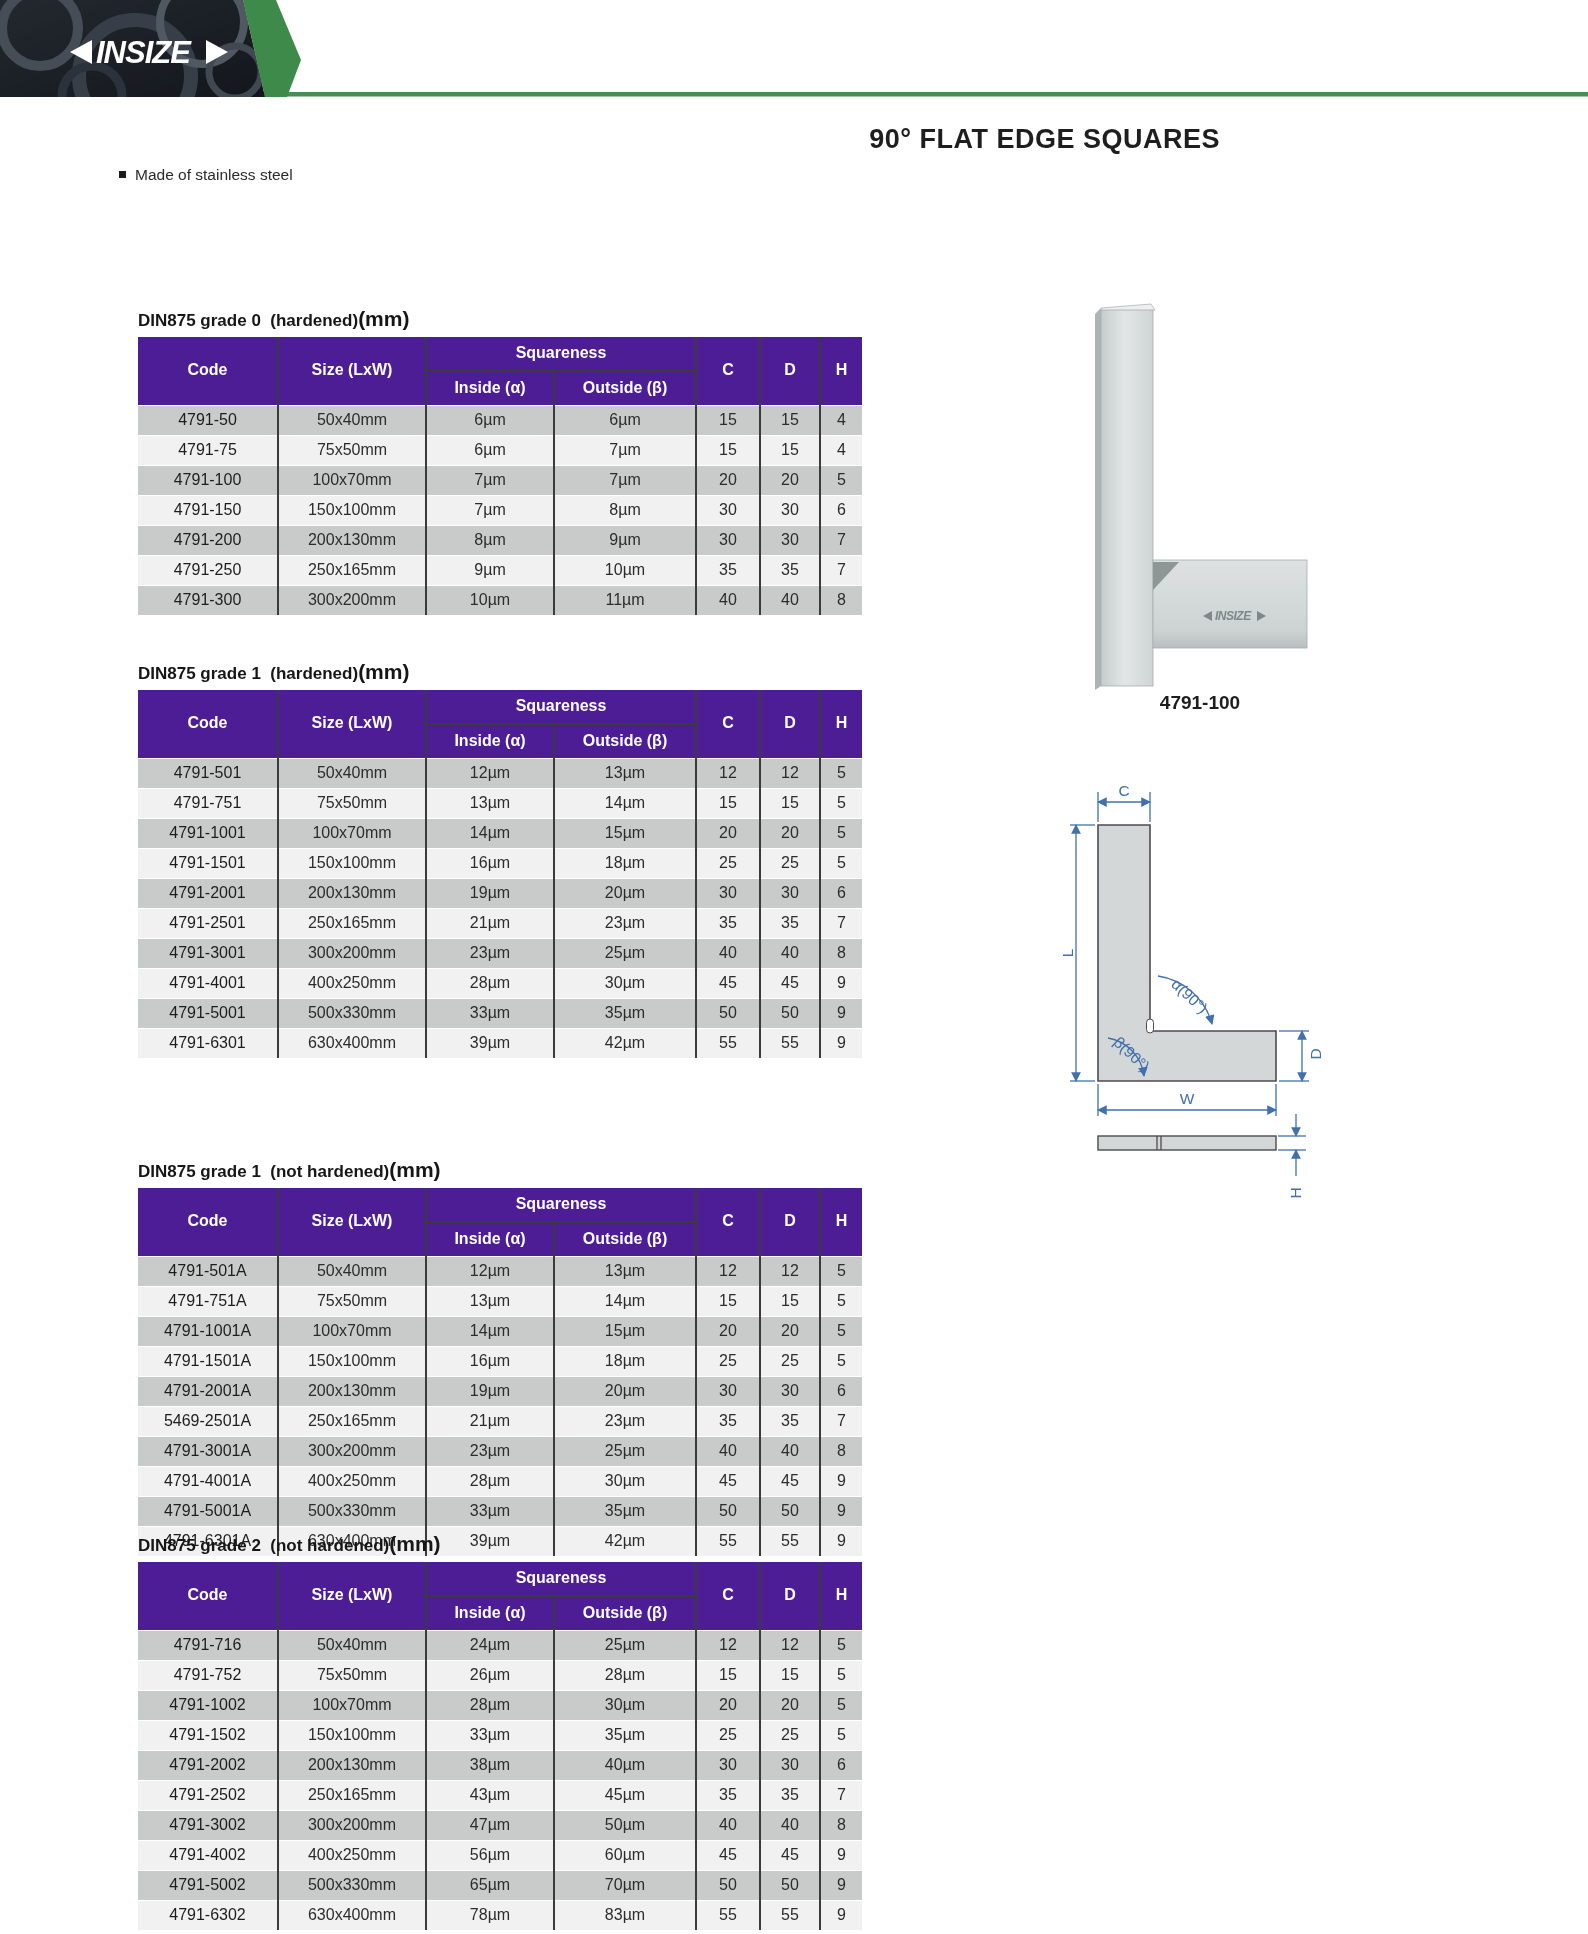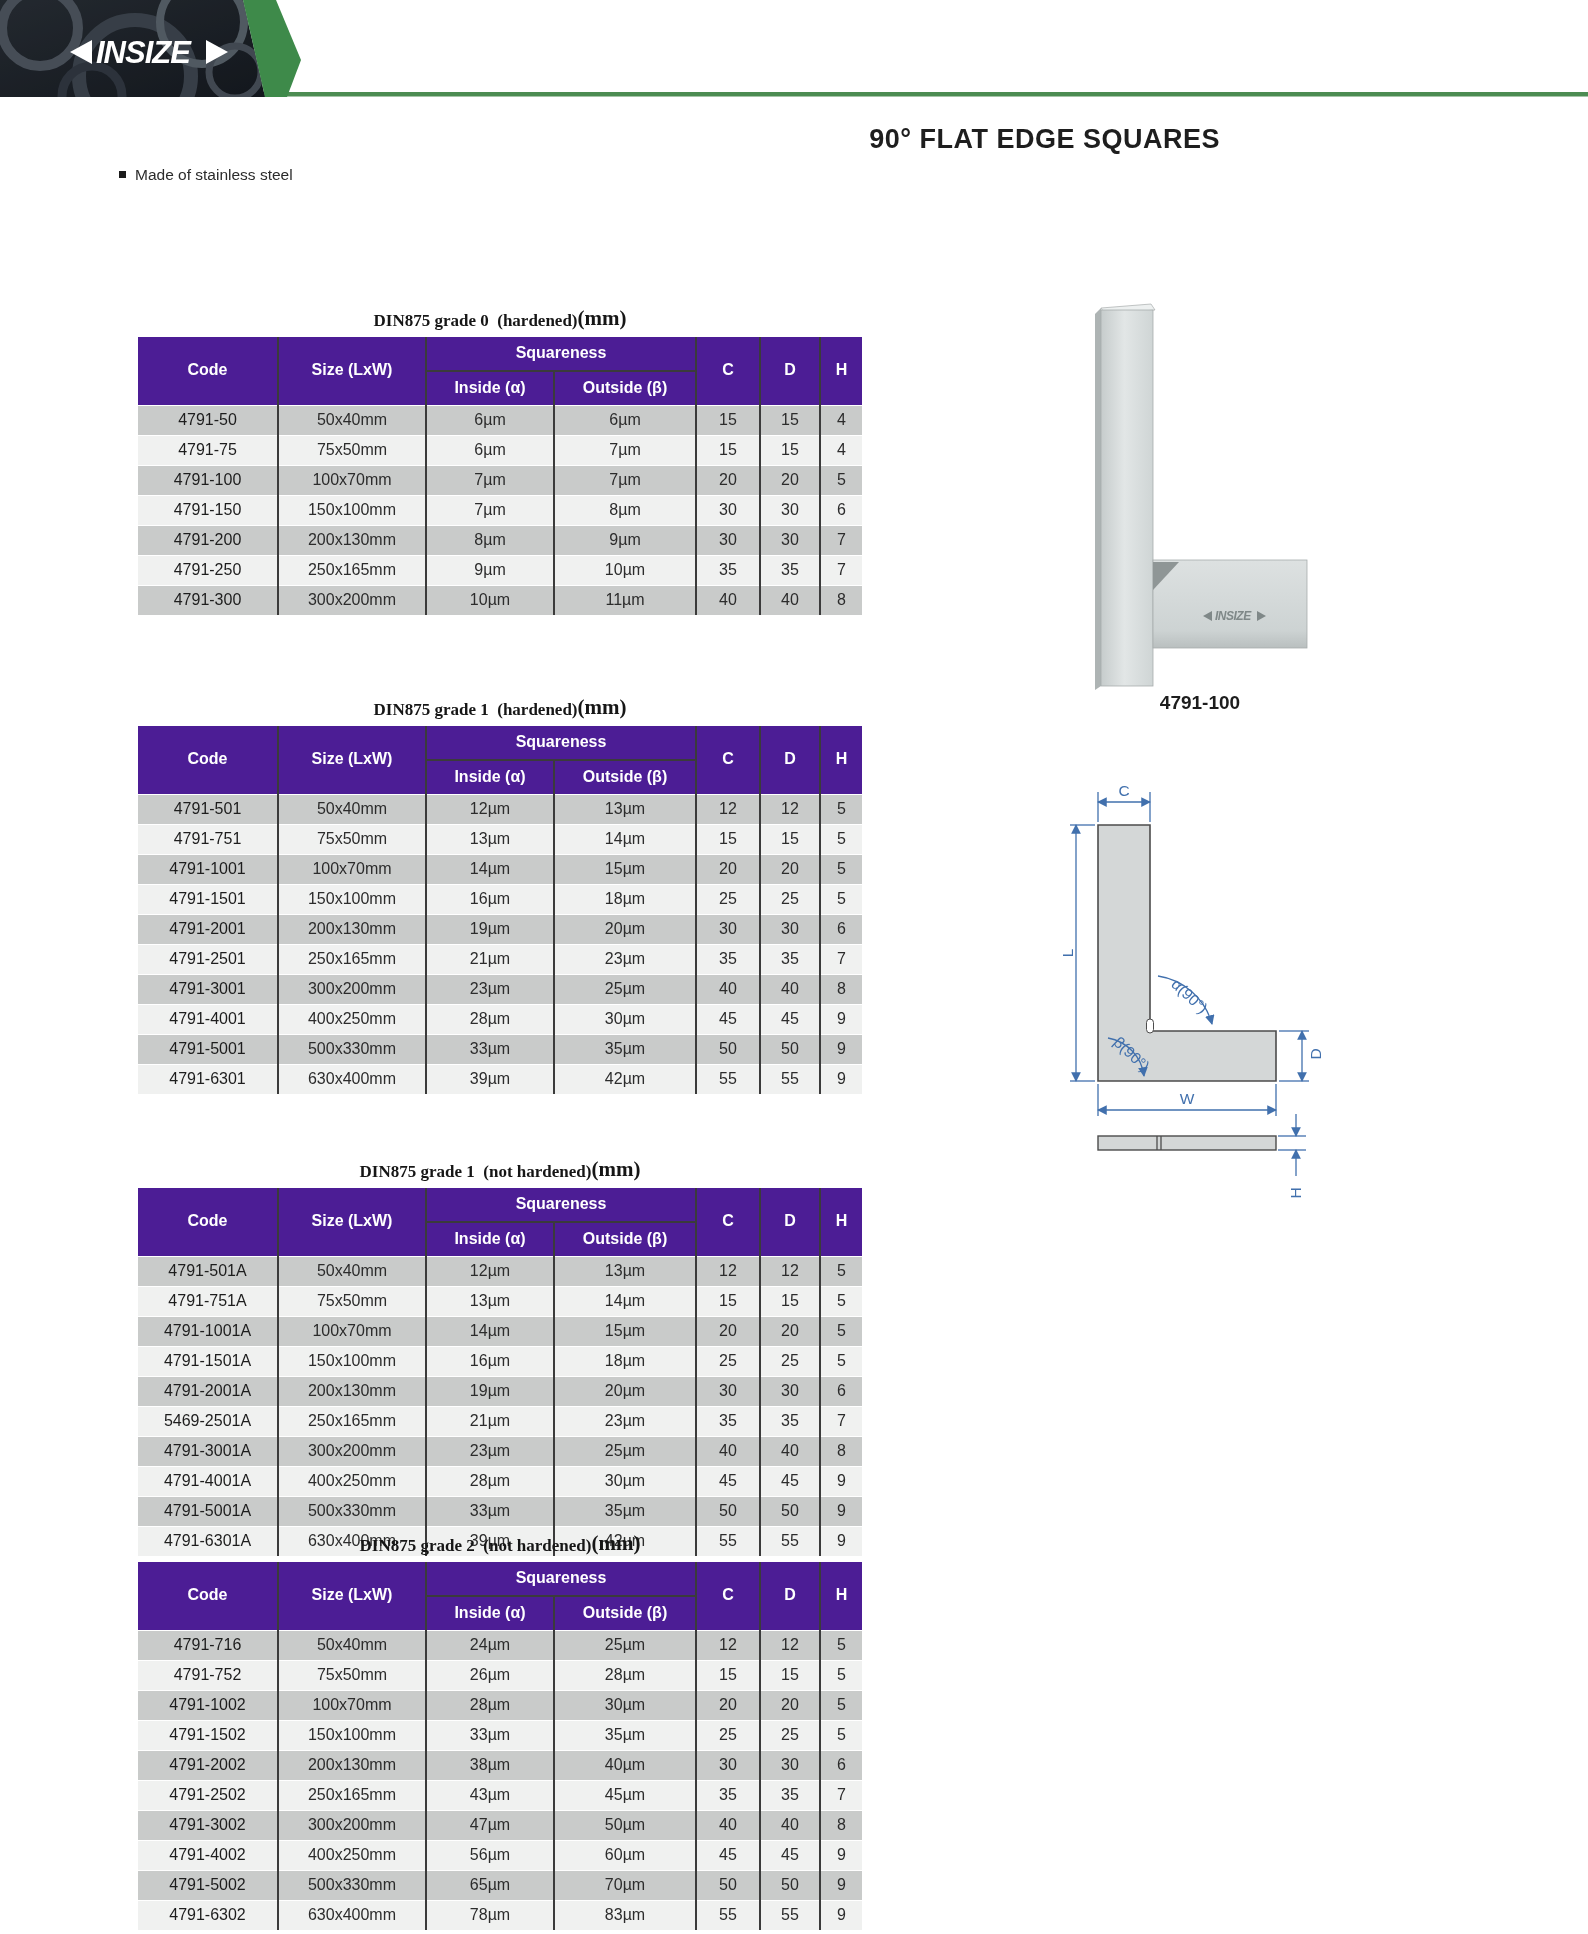--- a/index.html
+++ b/index.html
@@ -17,21 +17,21 @@
     position:absolute;top:124px;left:724px;width:496px;text-align:right;
     font-size:27px;font-weight:bold;color:#1e1e1e;letter-spacing:.5px;white-space:pre;
   }
 
   
   .feature{position:absolute;top:166px;left:119px;font-size:15.5px;color:#2b2b2b;}
   .feature .sq{display:inline-block;width:7px;height:7px;background:#1c1c1c;margin-right:9px;vertical-align:2px;}
 
   
   .section{position:absolute;left:138px;width:724px;}
-  .caption-row{display:flex;justify-content:center;align-items:flex-end;height:20px;margin-bottom:6px;font-family:Liberation Serif, serif;}
+  .caption-row{display:flex;justify-content:flex-start;align-items:flex-end;height:20px;margin-bottom:6px;}
   .caption{font-size:17px;font-weight:bold;color:#161616;white-space:pre;}
   .unit{font-size:21px;font-weight:bold;color:#161616;}
 
   table.spec{border-collapse:collapse;width:724px;table-layout:fixed;font-size:16px;}
   table.spec th{
     background:#4c1d95;color:#ffffff;font-weight:bold;padding:8px;line-height:1.05;
   }
   table.spec thead tr.r1{height:28px;}
   table.spec thead tr.r2{height:30px;}
   table.spec th.bl, table.spec td.bl{border-left:2px solid #3b3b3b;}
@@ -181,21 +181,21 @@
           <td class="bl">10µm</td>
           <td class="bl">11µm</td>
           <td class="bl">40</td>
           <td class="bl">40</td>
           <td class="bl">8</td>
         </tr>
       </tbody>
   </table>
 </div>
 
-<div class="section" style="top:700px">
+<div class="section" style="top:664px">
   <div class="caption-row">
     <span class="caption">DIN875 grade 1  (hardened)</span>
     <span class="unit">(mm)</span>
   </div>
   <table class="spec">
     <colgroup>
         <col style="width:140px">
         <col style="width:148px">
         <col style="width:128px">
         <col style="width:142px">

